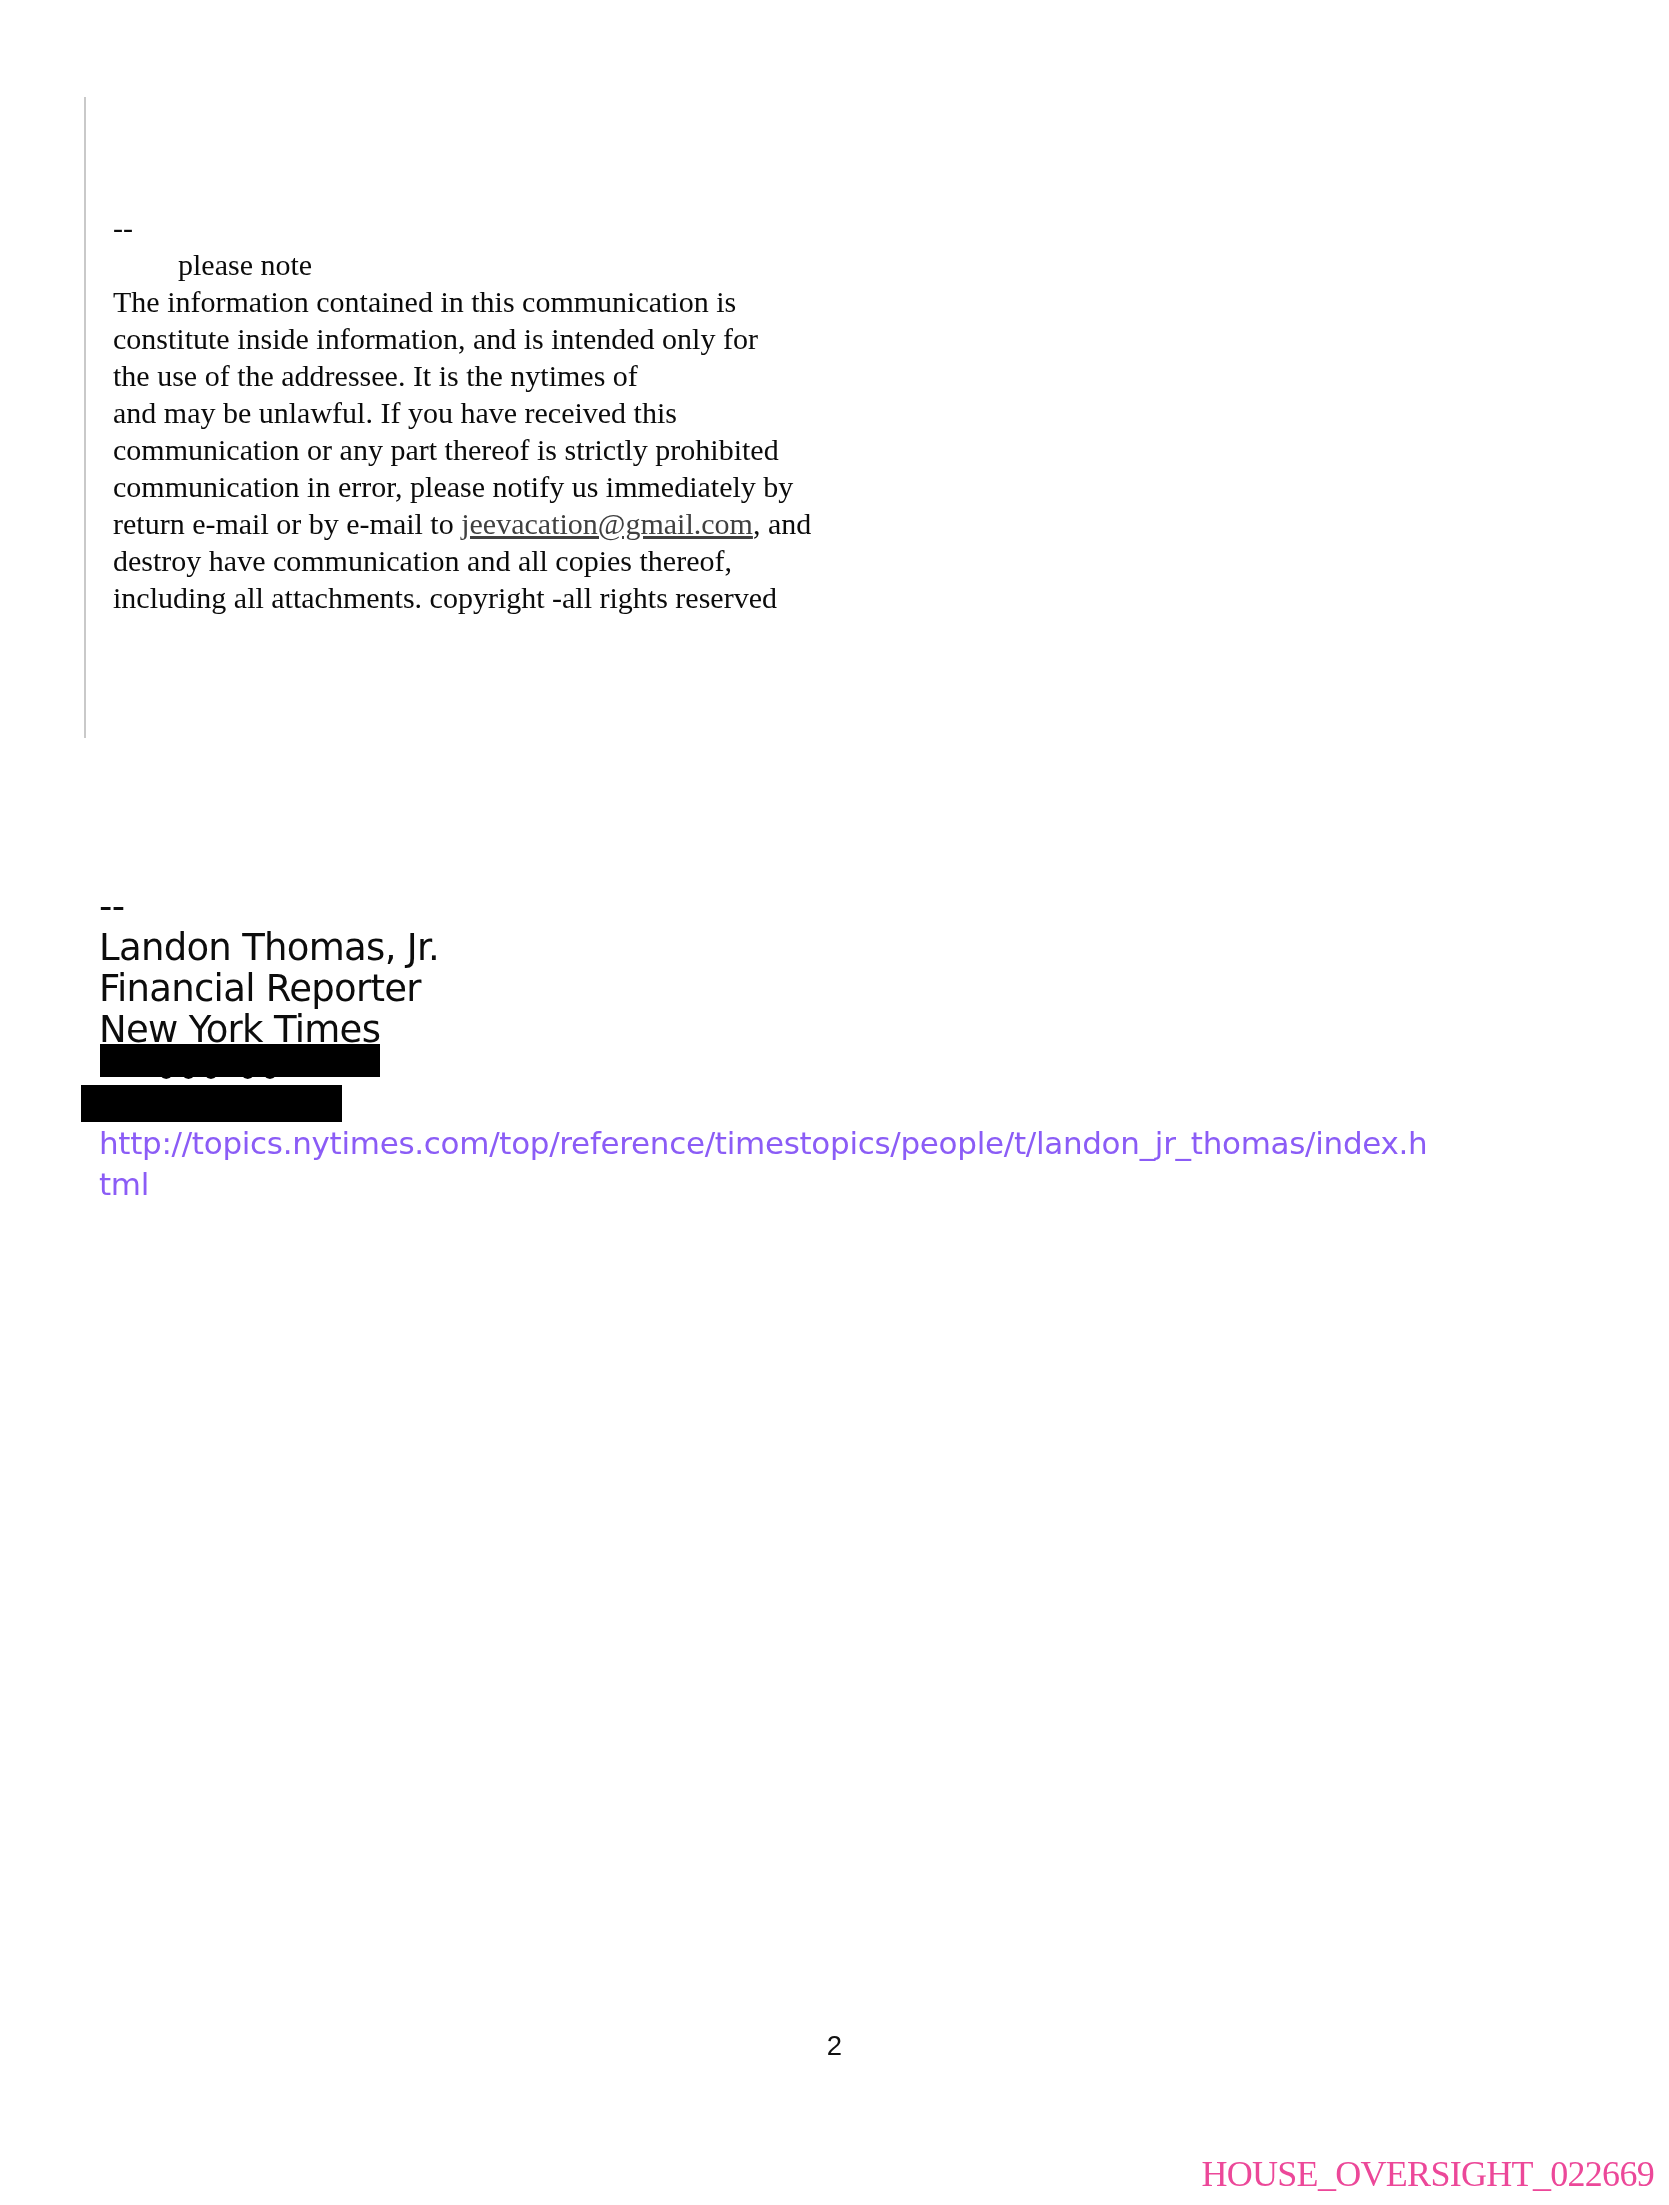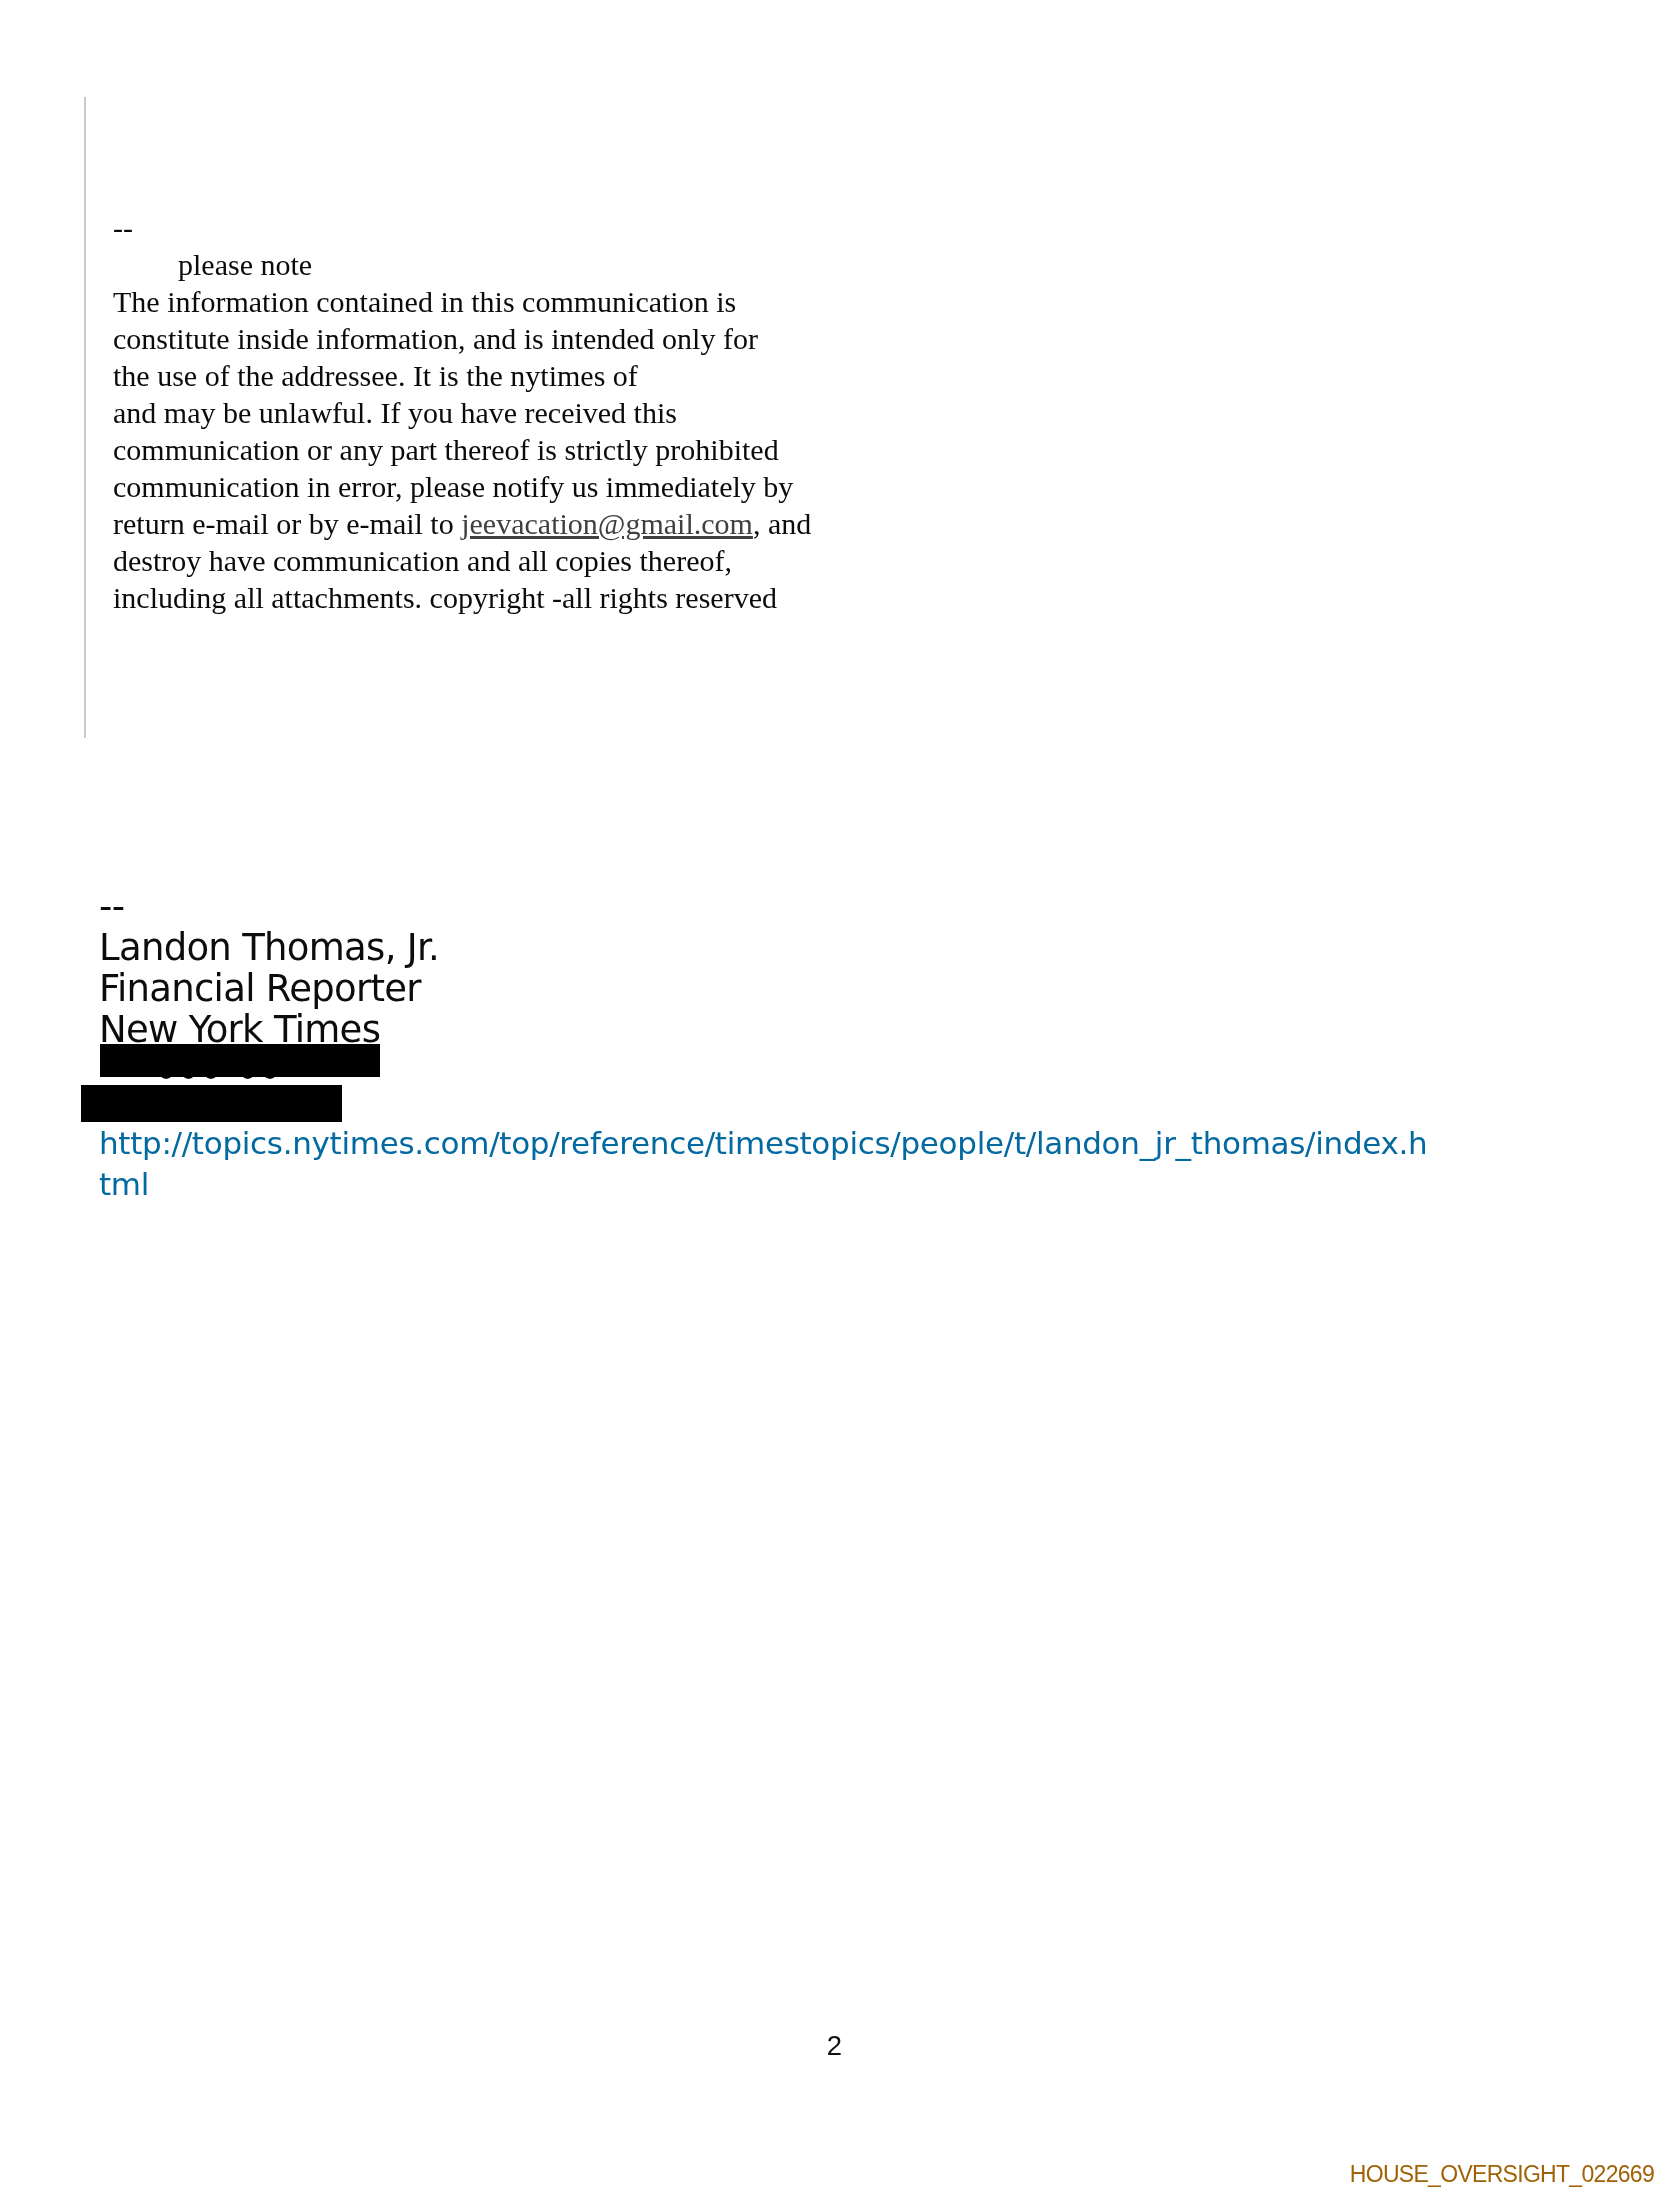--- a/index.html
+++ b/index.html
@@ -70,21 +70,21 @@
   
   .profile-link {
     position: absolute;
     left: 99px;
     top: 1123px;
     width: 1506px;
     font-family: "DejaVu Sans", sans-serif;
     font-size: 31px;
     line-height: 41px;
     letter-spacing: -0.3px;
-    color: #0369a1;
+    color: #8b5cf6;
     text-decoration: underline;
     white-space: nowrap;
     display: block;
   }
   .profile-link .wrap {
     display: inline-block;
     max-width: 1486px;
     white-space: normal;
     word-break: break-all;
   }
@@ -96,25 +96,25 @@
     text-align: center;
     font-family: "Liberation Sans", sans-serif;
     font-size: 27.5px;
     line-height: 27.5px;
     color: #111;
   }
   .bates {
     position: absolute;
     right: 15px;
     top: 2157px;
-    font-family: Liberation Sans, sans-serif;
-    font-size: 23px;
+    font-family: Liberation Serif, serif;
+    font-size: 36px;
     line-height: 35px;
     letter-spacing: -0.7px;
-    color: #a16207;
+    color: #ec4899;
   }
 </style>
 </head>
 <body>
 
 <div class="page">
 
   <div class="quote-line"></div>
 
   <div class="disclaimer">

